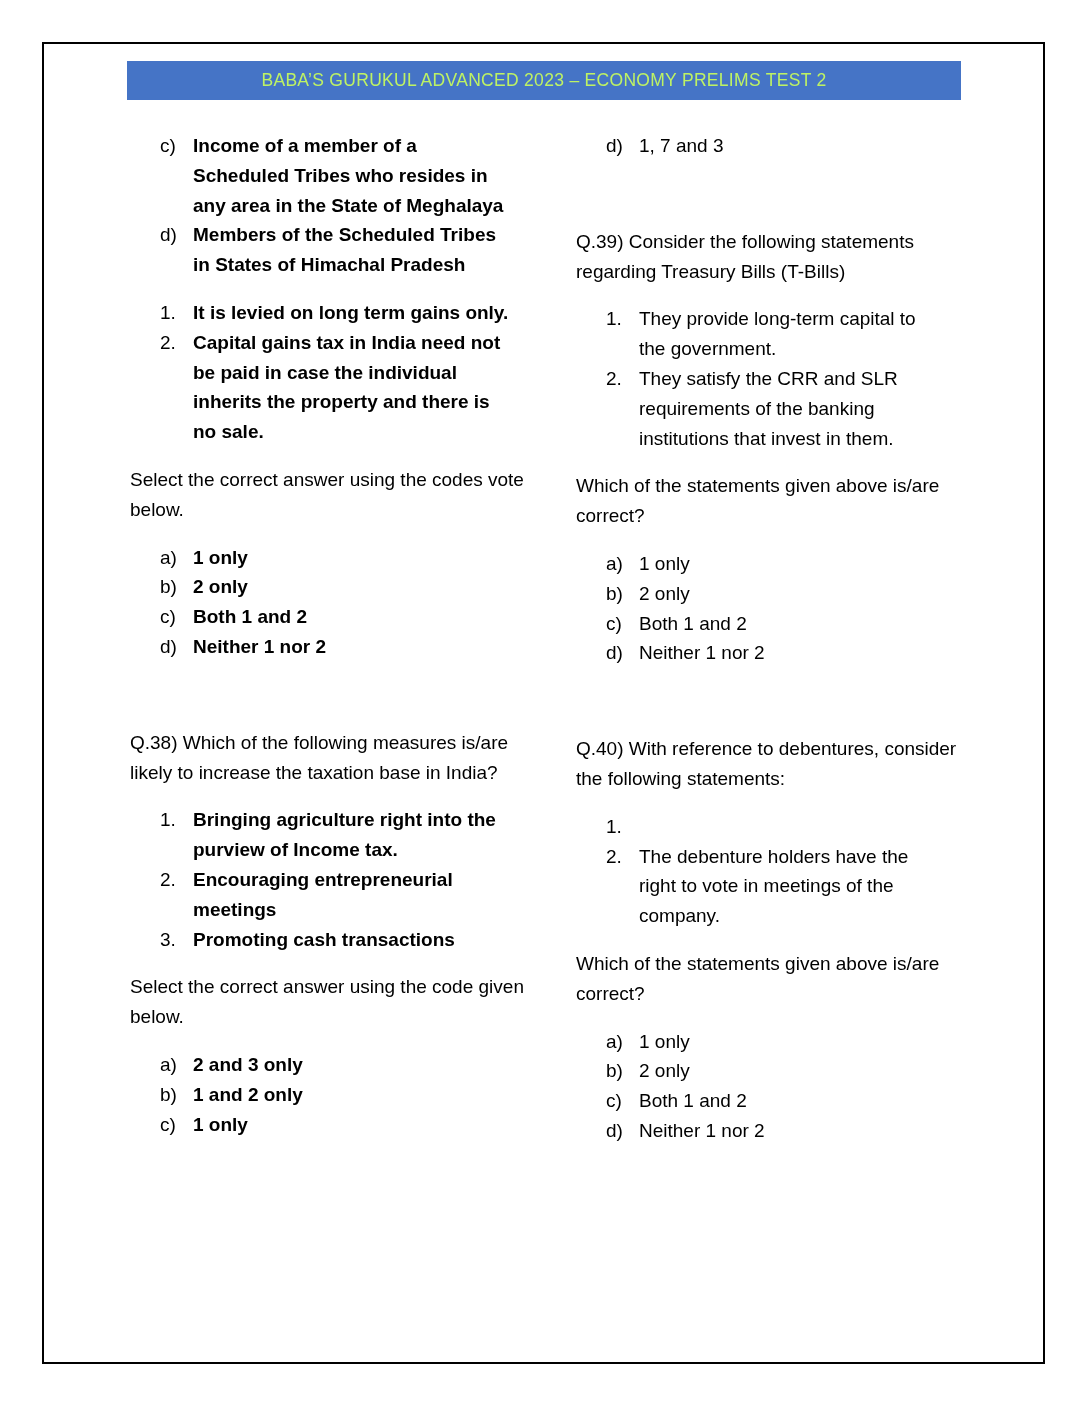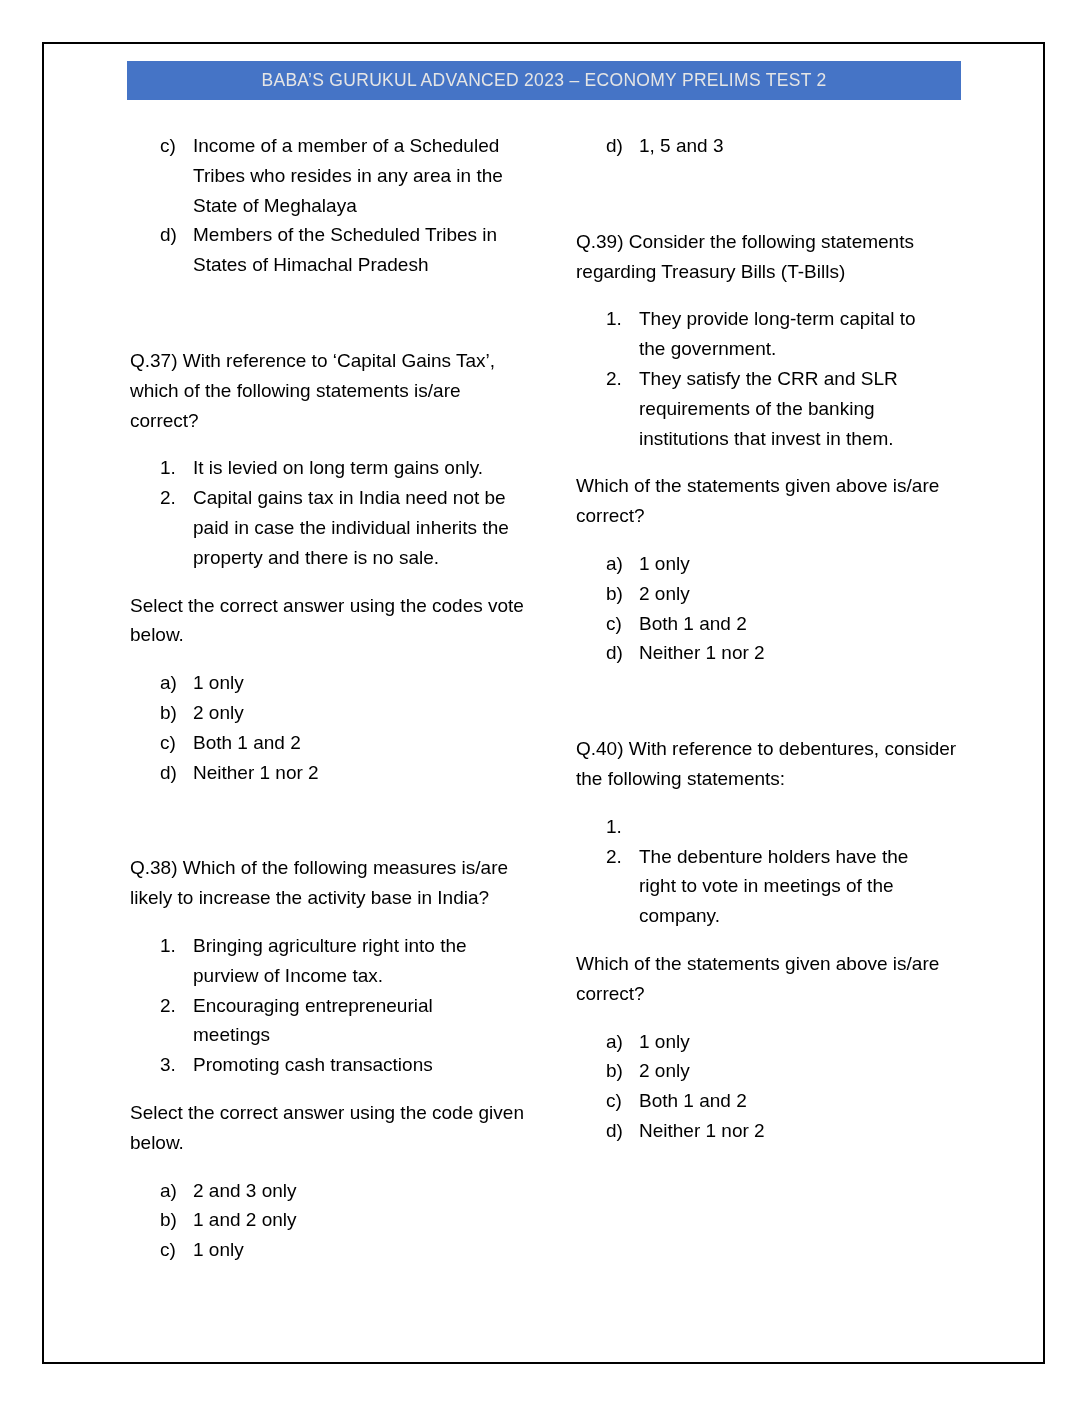--- a/index.html
+++ b/index.html
@@ -39,47 +39,46 @@
     line-height: 29.8px;
   }
   .col-left  { left: 130px; width: 400px; }
   .col-right { left: 576px; width: 390px; }
   .para { margin: 0 0 18px 0; }
   .new-q { margin-top: 66px; }
   .list { margin: 0 0 18px 0; padding-left: 30px; }
   .row { display: flex; }
   .row-label { width: 33px; flex-shrink: 0; }
   .row-text { flex: 1; }
-  .col-left  .row-text { max-width: 320px; }
+  .col-left  .row-text { max-width: 320px; font-weight: bold; }
   .col-right .row-text { max-width: 300px; }
 </style>
 </head>
 <body>
 
 <div class="page">
   <div class="border-box" style="border-color: rgb(0, 0, 0);"></div>
 
-  <div class="banner" style="background: rgb(69, 116, 198); color: #e5e5e5;">
+  <div class="banner" style="background: rgb(69, 116, 198); color: #bef264;">
     <span>BABA’S GURUKUL ADVANCED 2023 – ECONOMY PRELIMS TEST 2</span>
   </div>
 
   <div class="col col-left">
 
     <div class="list">
       <div class="row">
         <span class="row-label">c)</span>
         <span class="row-text">Income of a member of a Scheduled Tribes who resides in any area in the State of Meghalaya</span>
       </div>
       <div class="row">
         <span class="row-label">d)</span>
         <span class="row-text">Members of the Scheduled Tribes in States of Himachal Pradesh</span>
       </div>
     </div>
 
-    <p class="para new-q">Q.37) With reference to ‘Capital Gains Tax’, which of the following statements is/are correct?</p>
 
     <div class="list">
       <div class="row">
         <span class="row-label">1.</span>
         <span class="row-text">It is levied on long term gains only.</span>
       </div>
       <div class="row">
         <span class="row-label">2.</span>
         <span class="row-text">Capital gains tax in India need not be paid in case the individual inherits the property and there is no sale.</span>
       </div>
@@ -99,21 +98,21 @@
       <div class="row">
         <span class="row-label">c)</span>
         <span class="row-text">Both 1 and 2</span>
       </div>
       <div class="row">
         <span class="row-label">d)</span>
         <span class="row-text">Neither 1 nor 2</span>
       </div>
     </div>
 
-    <p class="para new-q">Q.38) Which of the following measures is/are likely to increase the activity base in India?</p>
+    <p class="para new-q">Q.38) Which of the following measures is/are likely to increase the taxation base in India?</p>
 
     <div class="list">
       <div class="row">
         <span class="row-label">1.</span>
         <span class="row-text">Bringing agriculture right into the purview of Income tax.</span>
       </div>
       <div class="row">
         <span class="row-label">2.</span>
         <span class="row-text">Encouraging entrepreneurial meetings</span>
       </div>
@@ -140,21 +139,21 @@
       </div>
     </div>
 
   </div>
 
   <div class="col col-right">
 
     <div class="list">
       <div class="row">
         <span class="row-label">d)</span>
-        <span class="row-text">1, 5 and 3</span>
+        <span class="row-text">1, 7 and 3</span>
       </div>
     </div>
 
     <p class="para new-q">Q.39) Consider the following statements regarding Treasury Bills (T-Bills)</p>
 
     <div class="list">
       <div class="row">
         <span class="row-label">1.</span>
         <span class="row-text">They provide long-term capital to the government.</span>
       </div>

